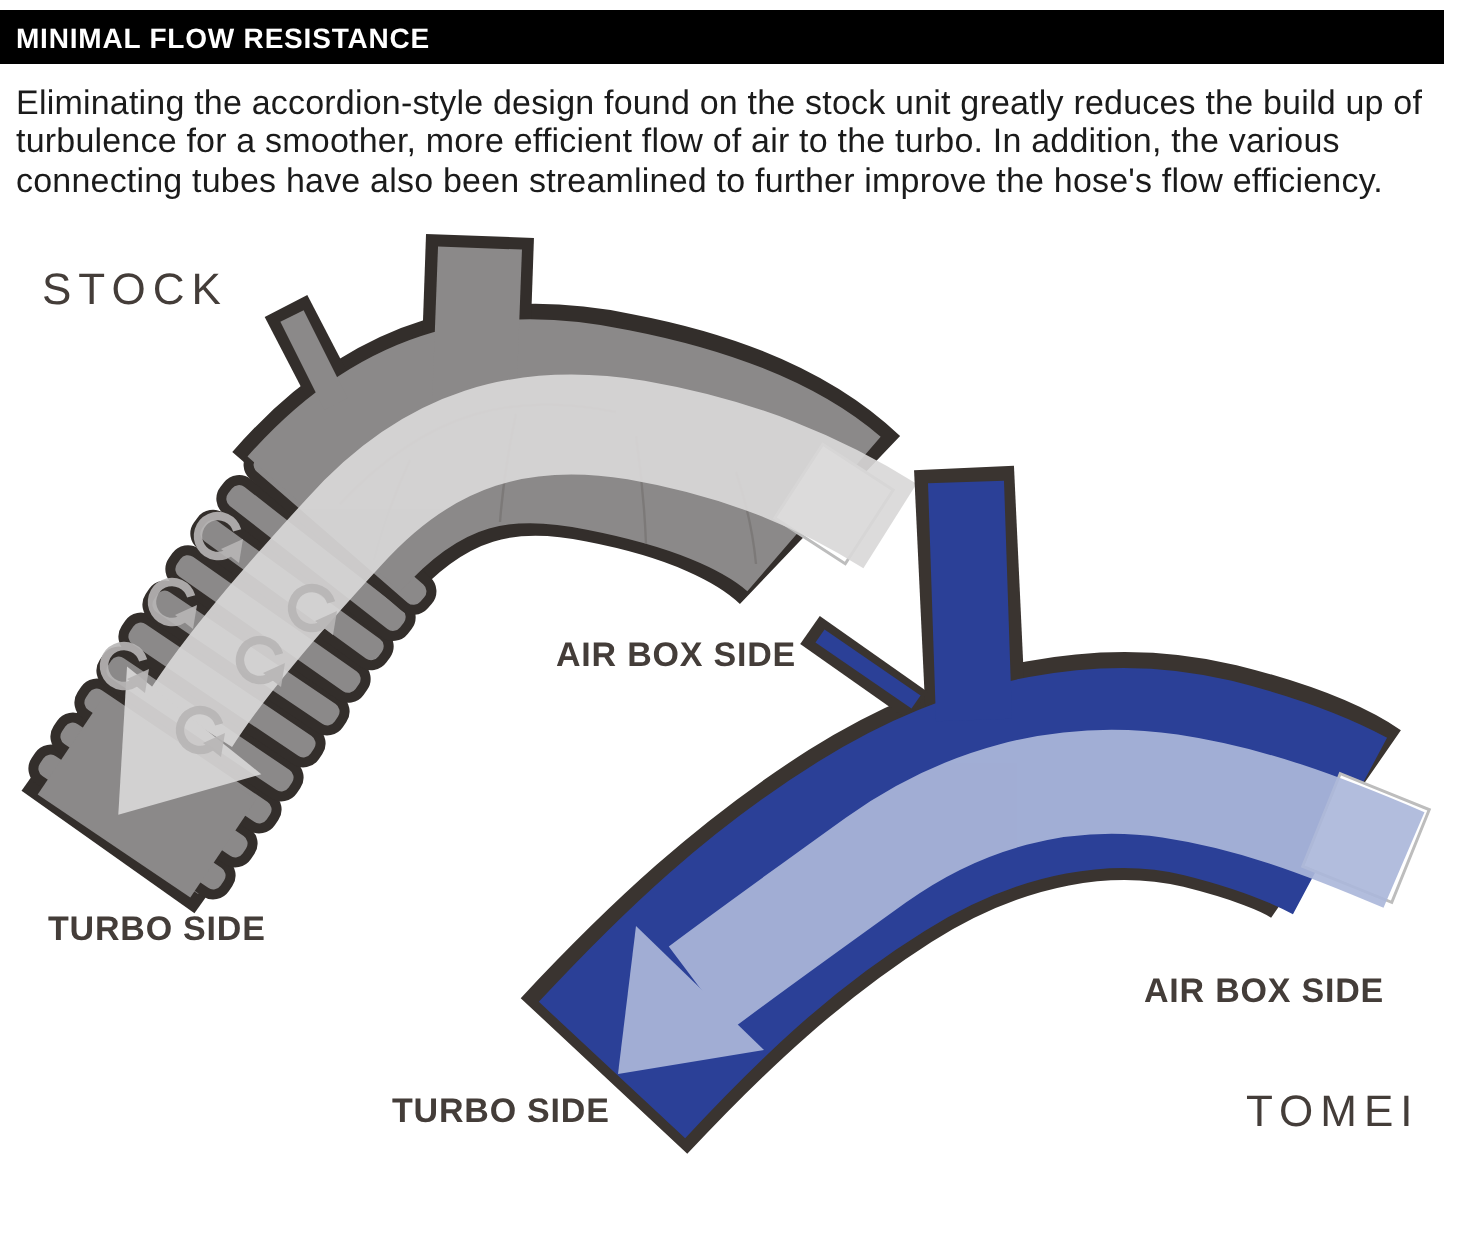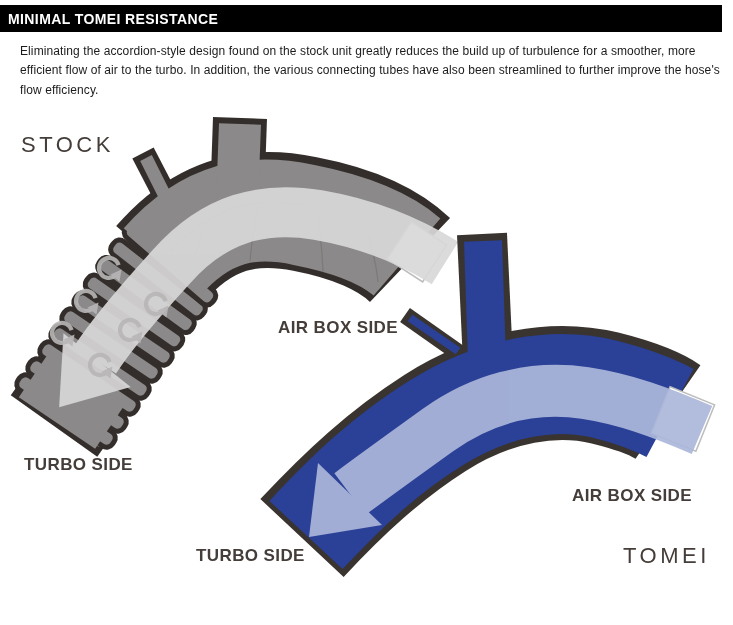--- a/index.html
+++ b/index.html
@@ -2,37 +2,37 @@
 <html style="--title-bg: #000000; --title-fg: #ffffff; --text-color: #1b1b1b; --label-color: #443d39; --stock-outline: #332e2b; --stock-body: #8b8989; --stock-flow: #d9d8d8; --stock-swirl: #b8b6b6; --tomei-outline: #3a3430; --tomei-body: #2b4097; --tomei-flow: #abb7da; --box-stroke: #bdbdbd;"><head>
 <meta charset="utf-8">
 <style>
   html,body{margin:0;padding:0;background:#ffffff;}
   #stage{position:relative;width:733px;height:625px;background:#ffffff;overflow:hidden;
          font-family:"Liberation Sans",sans-serif;}
   .title-bar{position:absolute;left:0;top:5px;width:722px;height:27px;
              background:var(--title-bg);display:flex;align-items:center;}
   .title-bar span{color:var(--title-fg);font-size:14px;font-weight:bold;
                   letter-spacing:0.4px;padding-left:8px;}
-  .desc{position:absolute;left:20px;top:42px;width:712px;color:var(--text-color);
-        font-size:12px;line-height:19.4px;letter-spacing:0.1px;}
+  .desc{position:absolute;left:8px;top:42px;width:712px;color:var(--text-color);
+        font-size:17px;line-height:19.4px;letter-spacing:0.1px;}
   svg{position:absolute;left:0;top:0;}
   .lbl-bold{font-family:"Liberation Sans",sans-serif;font-weight:bold;font-size:17px;
             fill:var(--label-color);letter-spacing:0.4px;}
   .lbl-thin{font-family:"Liberation Sans",sans-serif;font-weight:normal;font-size:22px;
             fill:var(--label-color);letter-spacing:3.5px;}
   #swirl-def{stroke:var(--stock-swirl);}
   #swirl-def .head{fill:var(--stock-swirl);stroke:none;}
 </style>
 </head>
 <body>
 
 <div id="stage">
 
   <div class="title-bar">
-    <span>MINIMAL TOMEI RESISTANCE</span>
+    <span>MINIMAL FLOW RESISTANCE</span>
   </div>
 
   <div class="desc">Eliminating the accordion-style design found on the stock unit greatly reduces the build up of turbulence for a smoother, more efficient flow of air to the turbo. In addition, the various connecting tubes have also been streamlined to further improve the hose's flow efficiency.</div>
 
   <svg width="733" height="625" viewBox="0 0 733 625">
     <defs>
       <g id="swirl-def">
         <path d="M 6.5 7.6 A 10 10 0 1 1 9.6 -2.8" fill="none" stroke-width="4.2"></path>
         <path class="head" d="M 12.5 1.5 L 10.5 13.5 L 1.5 6.5 Z"></path>
       </g>

